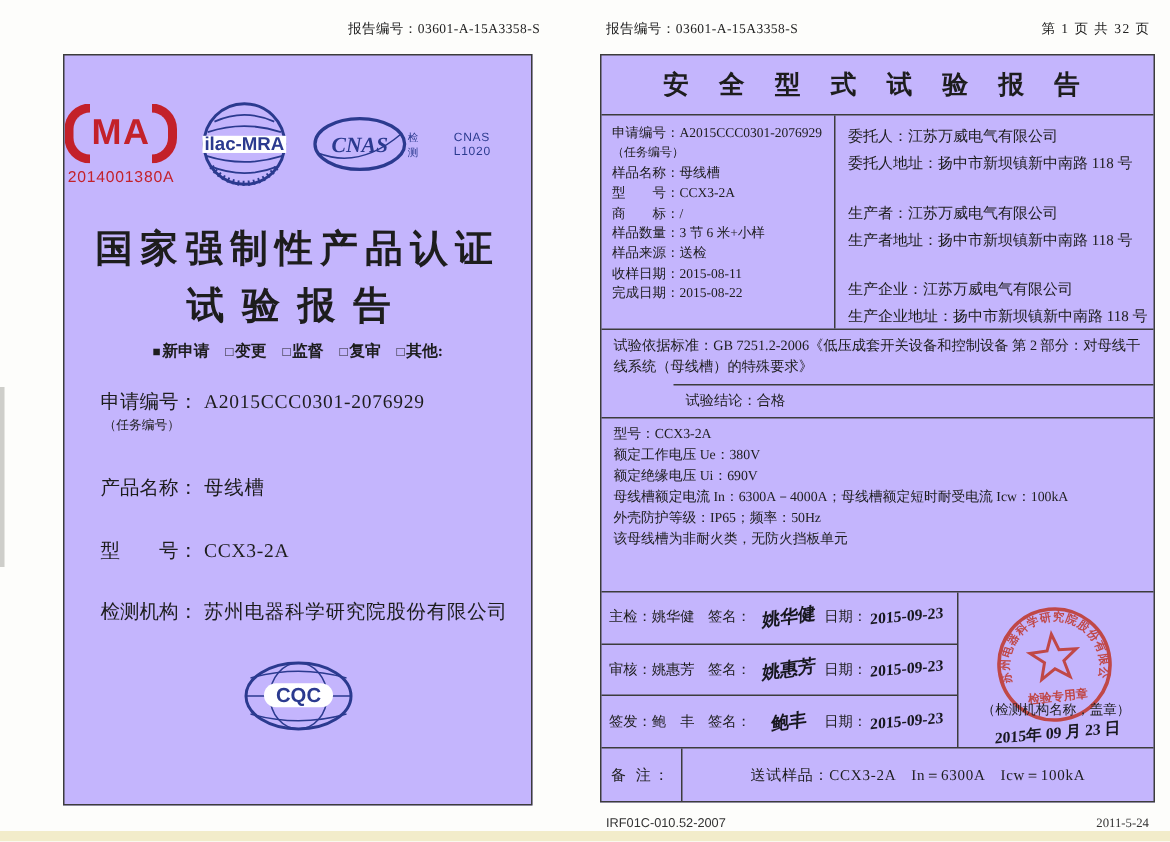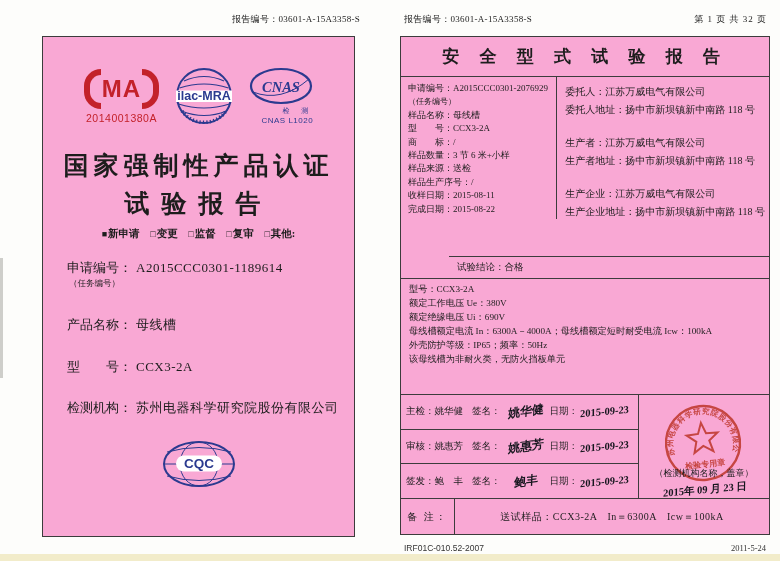--- a/index.html
+++ b/index.html
@@ -4,39 +4,39 @@
 <style>
   * { margin:0; padding:0; box-sizing:border-box; }
   html,body { width:780px; height:561px; }
   body {
     position:relative; overflow:hidden; background:#fdfdfb;
     font-family:"Liberation Serif","DejaVu Serif",serif; color:#1d1d1d;
   }
   .scan-strip { position:absolute; left:0; right:0; bottom:0; height:7px; background:#f2ecca; }
   .scan-edge { position:absolute; left:0; top:258px; width:3px; height:120px; background:#b9b9b5; opacity:.7; }
 
-  .page-box { position:absolute; border:1.4px solid #3c3c3c; background:#f9a8d4; }
+  .page-box { position:absolute; border:1.4px solid #3c3c3c; background:#c4b5fd; }
   #lp-box { left:42px; top:36px; width:313px; height:501px; }
   #rp-box { left:400px; top:36px; width:370px; height:499px; }
 
   .hdr-note { position:absolute; font-size:9px; color:#222; letter-spacing:.3px; }
   #lp-report-no { left:232px; top:13px; }
   #rp-report-no { left:404px; top:13px; }
   #rp-page-no { right:13px; top:13px; letter-spacing:1px; }
 
   
   .logos { position:absolute; left:0; top:30px; width:100%; display:flex; justify-content:center; align-items:center; gap:16px; }
   .cma-wrap { display:flex; flex-direction:column; align-items:center; }
   .cma { display:flex; align-items:center; }
   .cma-arc { width:17px; height:40px; border:6.5px solid #c3212a; }
   .cma-arc.left  { border-right:none; border-radius:20px 0 0 20px; }
   .cma-arc.right { border-left:none;  border-radius:0 20px 20px 0; }
   .cma-text { font-family:"Liberation Sans",sans-serif; font-size:24px; font-weight:bold; color:#c3212a; letter-spacing:1px; margin:0 1px; }
   .cma-num { color:#c3212a; font-size:10.5px; margin-top:3px; font-family:"Liberation Sans",sans-serif; letter-spacing:.5px; }
-  .cnas-wrap { display:flex; flex-direction:column; align-items:flex-end; }
+  .cnas-wrap { display:flex; flex-direction:row; align-items:center; }
   .cnas-sub1 { font-size:7px; color:#2b3a8f; letter-spacing:5px; margin-top:1px; }
   .cnas-sub2 { font-size:8px; color:#2b3a8f; letter-spacing:.5px; font-family:"Liberation Sans",sans-serif; }
 
   .lp-title1 { position:absolute; top:112px; width:100%; text-align:center; font-size:25px; font-weight:600; letter-spacing:5px; }
   .lp-title2 { position:absolute; top:150px; width:100%; text-align:center; font-size:25px; font-weight:600; letter-spacing:12px; }
   .lp-checks { position:absolute; top:190px; width:100%; text-align:center; font-size:10.5px; font-weight:600; }
   .lp-checks .chk { margin:0 4px; }
   .lp-checks .box { font-size:9px; margin-right:1px; }
 
   .lp-fields { position:absolute; left:24px; top:222px; right:12px; font-size:13px; }
@@ -133,21 +133,21 @@
     <div class="lp-checks">
       <span class="chk"><span class="box">■</span><span>新申请</span></span>
       <span class="chk"><span class="box">□</span><span>变更</span></span>
       <span class="chk"><span class="box">□</span><span>监督</span></span>
       <span class="chk"><span class="box">□</span><span>复审</span></span>
       <span class="chk"><span class="box">□</span><span>其他:</span></span>
     </div>
 
     <div class="lp-fields">
       <div class="lp-field f1">
-        <span class="flabel">申请编号：</span><span class="fvalue">A2015CCC0301-1189614</span>
+        <span class="flabel">申请编号：</span><span class="fvalue">A2015CCC0301-2076929</span>
       </div>
       <div class="lp-note">（任务编号）</div>
       <div class="lp-field f2">
         <span class="flabel">产品名称：</span><span class="fvalue">母线槽</span>
       </div>
       <div class="lp-field f3">
         <span class="flabel">型　　号：</span><span class="fvalue">CCX3-2A</span>
       </div>
       <div class="lp-field f4">
         <span class="flabel">检测机构：</span><span class="fvalue">苏州电器科学研究院股份有限公司</span>
@@ -174,34 +174,34 @@
 
     <div class="rp-info">
       <div class="rp-info-left">
         <div>申请编号：A2015CCC0301-2076929</div>
         <div class="small">（任务编号）</div>
         <div>样品名称：母线槽</div>
         <div>型　　号：CCX3-2A</div>
         <div>商　　标：/</div>
         <div>样品数量：3 节 6 米+小样</div>
         <div>样品来源：送检</div>
-        <div>样品生产序号：/</div>
         <div>收样日期：2015-08-11</div>
         <div>完成日期：2015-08-22</div>
       </div>
       <div class="rp-info-right">
         <div class="ir-line m1">委托人：江苏万威电气有限公司</div>
         <div class="ir-line m2">委托人地址：扬中市新坝镇新中南路 118 号</div>
         <div class="ir-line m3">生产者：江苏万威电气有限公司</div>
         <div class="ir-line m4">生产者地址：扬中市新坝镇新中南路 118 号</div>
         <div class="ir-line m5">生产企业：江苏万威电气有限公司</div>
         <div class="ir-line m6">生产企业地址：扬中市新坝镇新中南路 118 号</div>
       </div>
     </div>
 
+    <div class="rp-standard">试验依据标准：GB 7251.2-2006《低压成套开关设备和控制设备 第 2 部分：对母线干线系统（母线槽）的特殊要求》</div>
     <div class="rp-conclusion">试验结论：合格</div>
 
     <div class="rp-specs">
       <div>型号：CCX3-2A</div>
       <div>额定工作电压 Ue：380V</div>
       <div>额定绝缘电压 Ui：690V</div>
       <div>母线槽额定电流 In：6300A－4000A；母线槽额定短时耐受电流 Icw：100kA</div>
       <div>外壳防护等级：IP65；频率：50Hz</div>
       <div>该母线槽为非耐火类，无防火挡板单元</div>
     </div>

